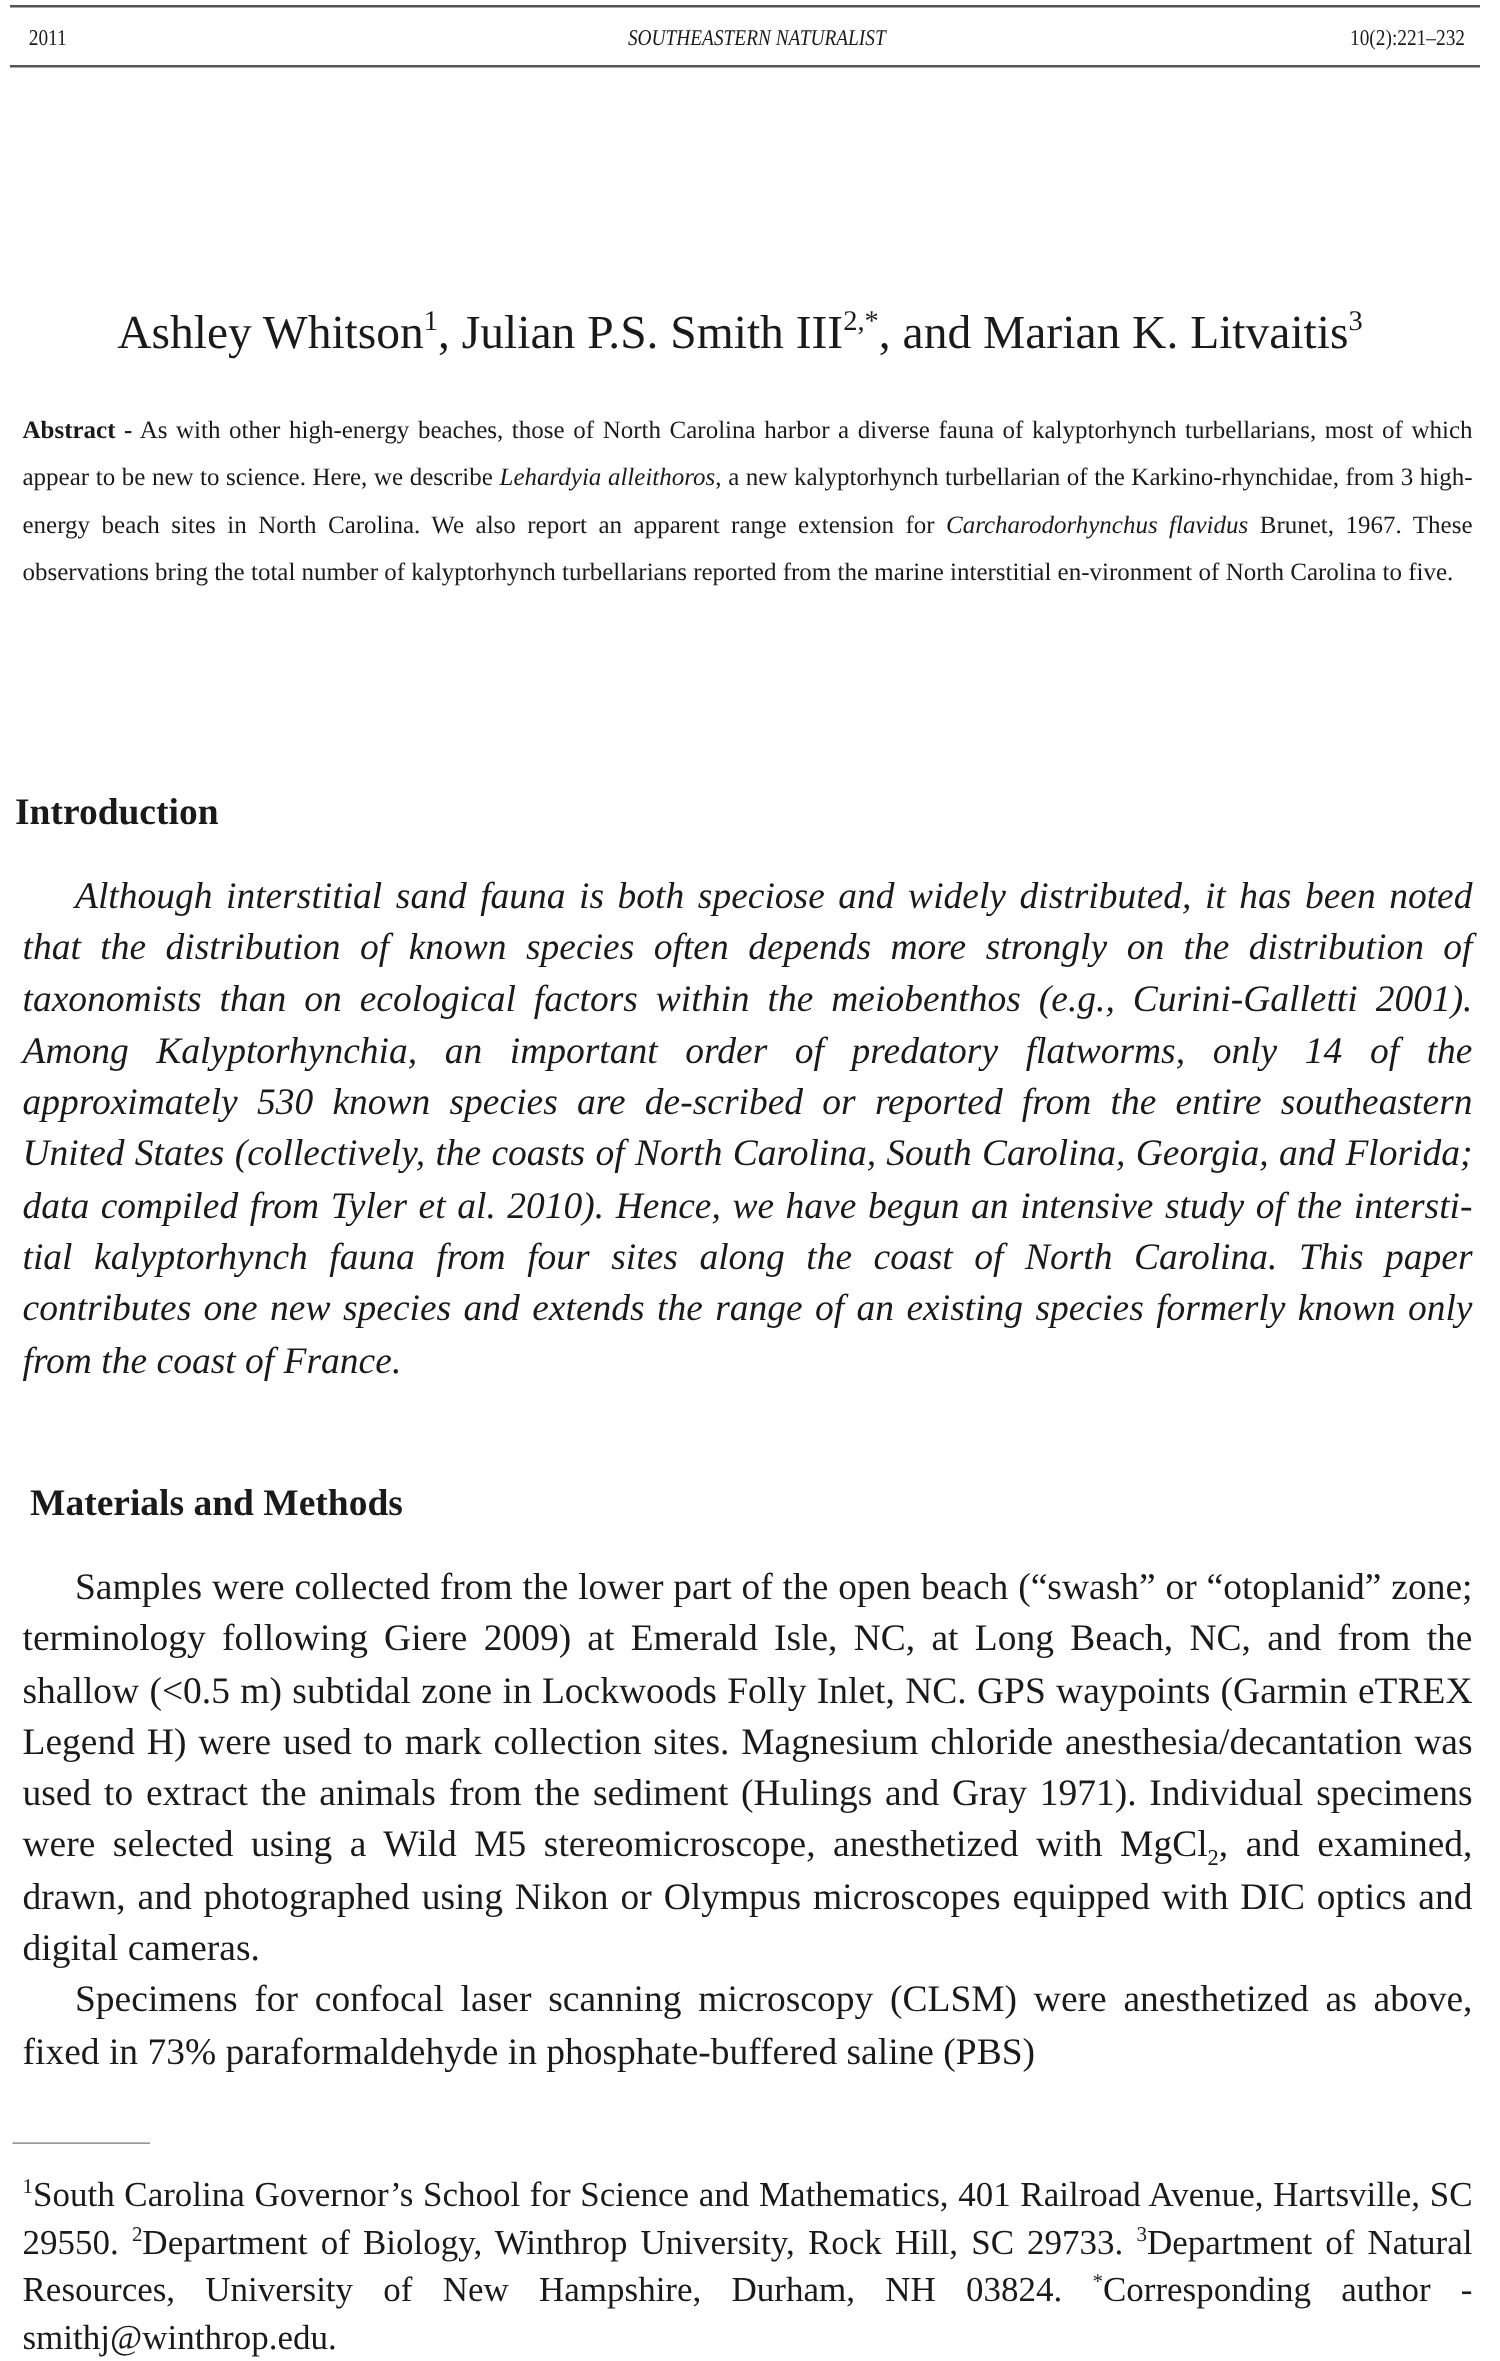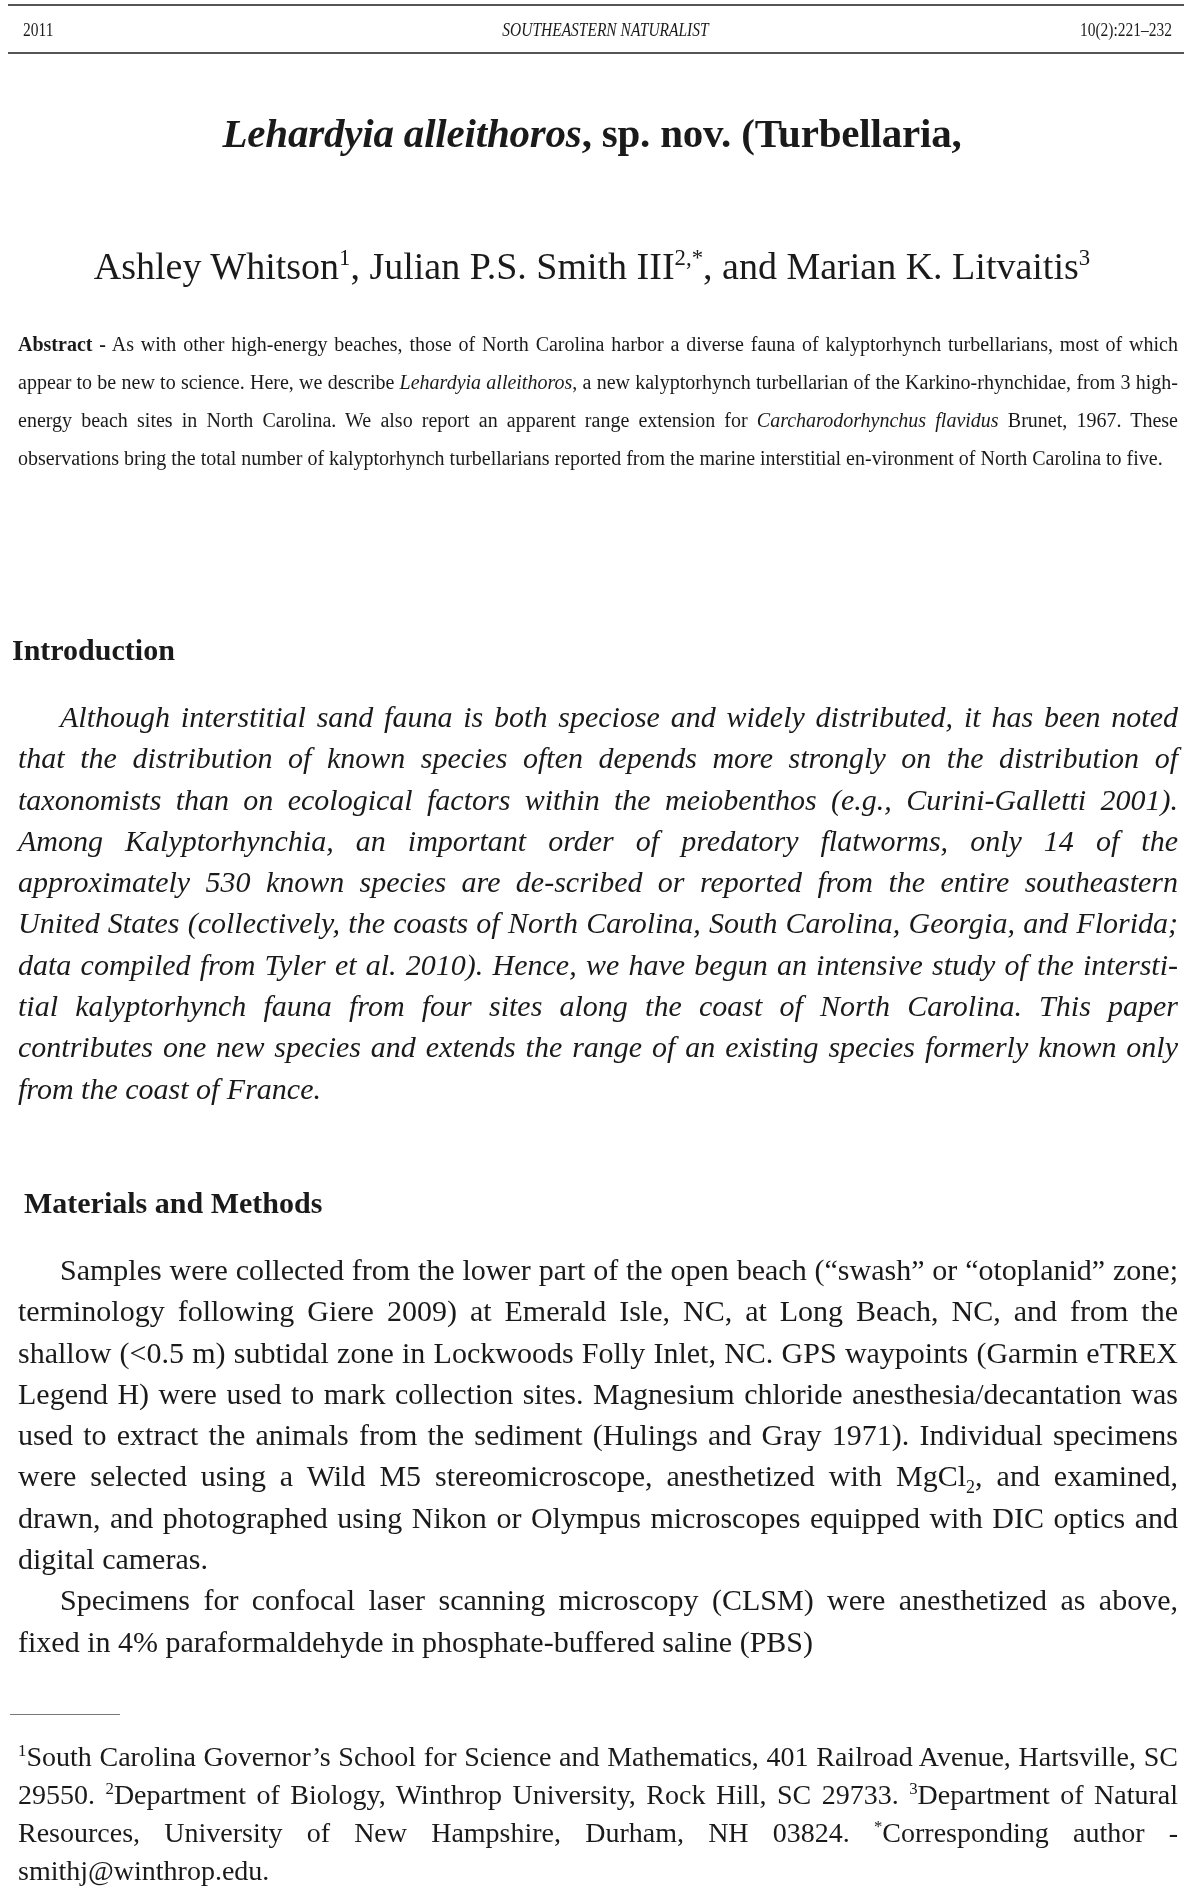--- a/index.html
+++ b/index.html
@@ -145,38 +145,37 @@
   <div class="rule top"></div>
   <div class="running-head">
     <span class="left">2011</span>
     <span class="center">SOUTHEASTERN NATURALIST</span>
     <span class="right">10(2):221–232</span>
   </div>
   <div class="rule bottom"></div>
 </div>
 
 <h1 class="title" style="margin:0;">
-  <span class="line"><em>Lehardyia alleithoros</em><span>, sp. nov. (Turbellaria,</span></span>
 </h1>
 
 <div class="authors">
   <span>Ashley Whitson</span><sup>1</sup><span>, </span><span>Julian P.S. Smith III</span><sup>2,*</sup><span>, and </span><span>Marian K. Litvaitis</span><sup>3</sup>
 </div>
 
 <div class="abstract">
   <span class="label">Abstract -</span><span> As with other high-energy beaches, those of North Carolina harbor a diverse fauna of kalyptorhynch turbellarians, most of which appear to be new to science. Here, we describe </span><em>Lehardyia alleithoros</em><span>, a new kalyptorhynch turbellarian of the Karkino-rhynchidae, from 3 high-energy beach sites in North Carolina. We also report an apparent range extension for </span><em>Carcharodorhynchus flavidus</em><span> Brunet, 1967. These observations bring the total number of kalyptorhynch turbellarians reported from the marine interstitial en-vironment of North Carolina to five.</span>
 </div>
 
 <h2 class="section-heading h-intro" style="margin:0;">Introduction</h2>
 <div class="body-text intro-body">
   <p>Although interstitial sand fauna is both speciose and widely distributed, it has been noted that the distribution of known species often depends more strongly on the distribution of taxonomists than on ecological factors within the meiobenthos (e.g., Curini-Galletti 2001). Among Kalyptorhynchia, an important order of predatory flatworms, only 14 of the approximately 530 known species are de-scribed or reported from the entire southeastern United States (collectively, the coasts of North Carolina, South Carolina, Georgia, and Florida; data compiled from Tyler et al. 2010). Hence, we have begun an intensive study of the intersti-tial kalyptorhynch fauna from four sites along the coast of North Carolina. This paper contributes one new species and extends the range of an existing species formerly known only from the coast of France.</p>
 </div>
 
 <h2 class="section-heading h-methods" style="margin:0;padding-left:12px;">Materials and Methods</h2>
 <div class="body-text methods-body">
   <p><span>Samples were collected from the lower part of the open beach (“swash” or “otoplanid” zone; terminology following Giere 2009) at Emerald Isle, NC, at Long Beach, NC, and from the shallow (&lt;0.5 m) subtidal zone in Lockwoods Folly Inlet, NC. GPS waypoints (Garmin eTREX Legend H) were used to mark collection sites. Magnesium chloride anesthesia/decantation was used to extract the animals from the sediment (Hulings and Gray 1971). Individual specimens were selected using a Wild M5 stereomicroscope, anesthetized with MgCl</span><sub>2</sub><span>, and examined, drawn, and photographed using Nikon or Olympus microscopes equipped with DIC optics and digital cameras.</span></p>
-  <p>Specimens for confocal laser scanning microscopy (CLSM) were anesthetized as above, fixed in 4% paraformaldehyde in phosphate-buffered saline (PBS)</p>
+  <p>Specimens for confocal laser scanning microscopy (CLSM) were anesthetized as above, fixed in 73% paraformaldehyde in phosphate-buffered saline (PBS)</p>
 </div>
 
 <div class="footnote-rule"></div>
 <div class="footnotes">
   <p><sup>1</sup><span>South Carolina Governor’s School for Science and Mathematics, 401 Railroad Avenue, Hartsville, SC 29550. </span><sup>2</sup><span>Department of Biology, Winthrop University, Rock Hill, SC 29733. </span><sup>3</sup><span>Department of Natural Resources, University of New Hampshire, Durham, NH 03824. </span><sup>*</sup><span>Corresponding author - smithj@winthrop.edu.</span></p>
 </div>
 
 </body></html>

